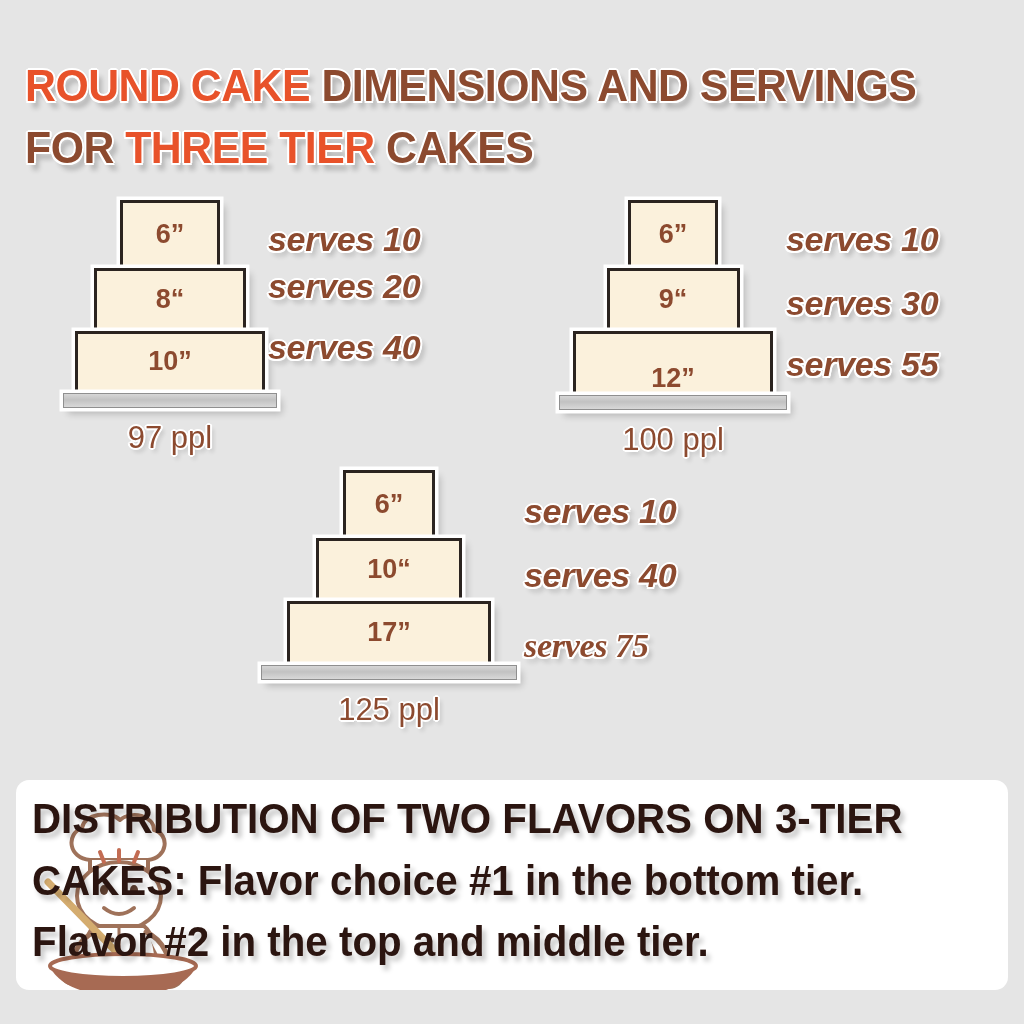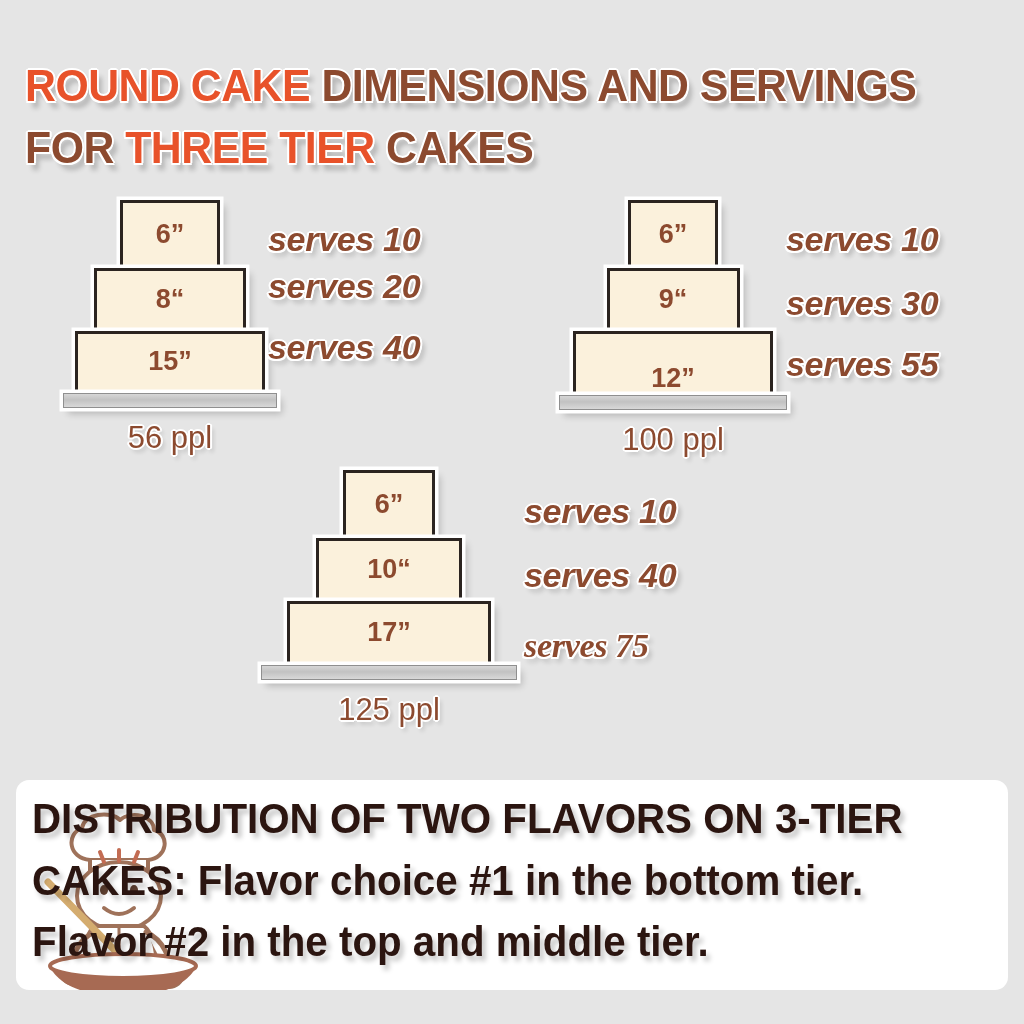--- a/index.html
+++ b/index.html
@@ -166,24 +166,24 @@
 
 <div class="cake-group" style="left:60px; top:200px;">
   <div class="cake-stack" style="width:220px;">
     <div class="tier" style="width:100px; height:70px;">
       <span class="tier-label">6”</span>
     </div>
     <div class="tier" style="width:152px; height:65px;">
       <span class="tier-label">8“</span>
     </div>
     <div class="tier" style="width:190px; height:63px;">
-      <span class="tier-label">15”</span>
+      <span class="tier-label">10”</span>
     </div>
     <div class="plate" style="width:214px;"></div>
-    <div class="ppl-label" style="width:214px;">56 ppl</div>
+    <div class="ppl-label" style="width:214px;">97 ppl</div>
   </div>
 </div>
 <div class="serves-col" style="left:268px; top:220px;">
   <div class="serves">serves 10</div>
   <div class="serves" style="margin-top:8px;">serves 20</div>
   <div class="serves" style="margin-top:22px;">serves 40</div>
 </div>
 
 <div class="cake-group" style="left:558px; top:200px;">
   <div class="cake-stack" style="width:230px;">

